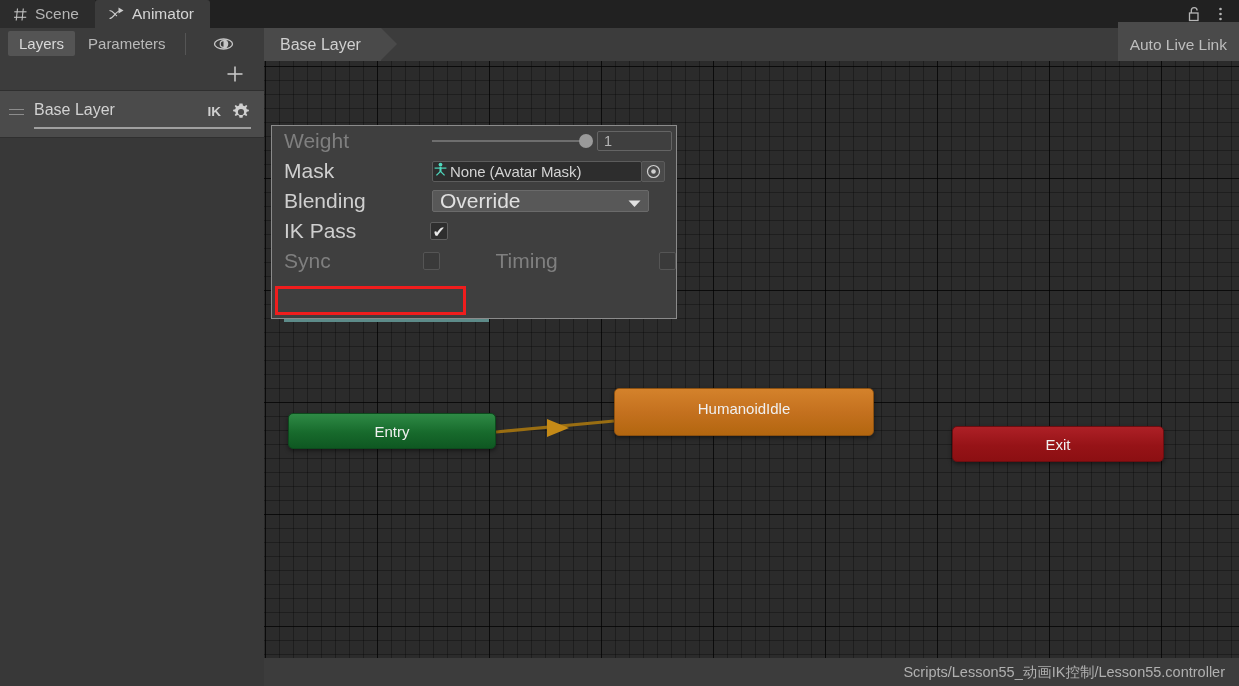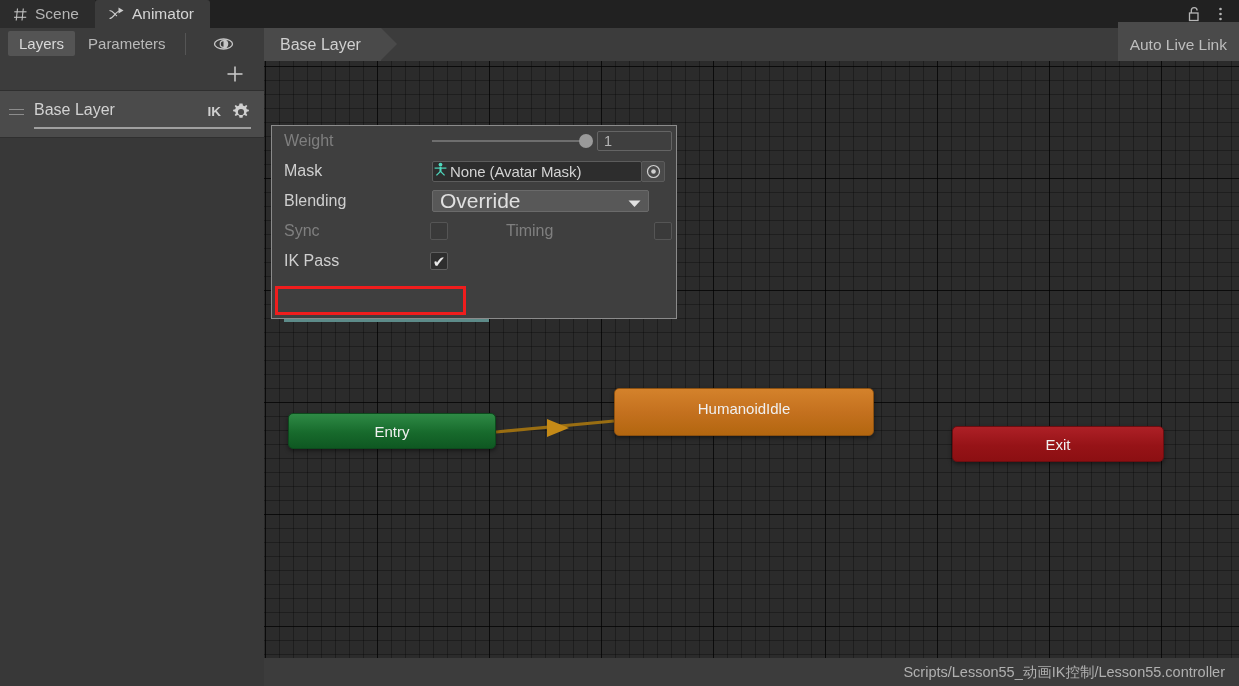--- a/index.html
+++ b/index.html
@@ -232,21 +232,21 @@
     z-index: 30;
   }
   .prow {
     position: relative;
     height: 30px;
     display: flex; align-items: center;
   }
   .plabel {
     width: 158px;
     padding-left: 12px;
-    font-size: 16px;
+    font-size: 21px;
     color: #cfcfcf;
   }
   .plabel.dim { color: #7f7f7f; }
 
   
   .slider-track {
     position: relative;
     width: 155px; height: 2px;
     background: #6e6e6e;
     margin-left: 2px;
@@ -517,34 +517,34 @@
             <span>Override</span>
             <span class="caret">
               <svg width="13" height="9" viewBox="0 0 13 9">
                 <polygon points="0.5,1.5 12.5,1.5 6.5,8" fill="#e2e2e2"></polygon>
               </svg>
             </span>
           </div>
         </div>
 
         <div class="prow">
+          <div class="plabel">IK Pass</div>
+          <div class="cbox">
+            <span class="cbox-mark">✔</span>
+          </div>
+        </div>
+
+        <div class="prow">
           <div class="plabel dim">Sync</div>
           <div class="cbox dim"></div>
           <div style="width:58px"></div>
           <div class="plabel dim" style="width:auto;padding-left:0">Timing</div>
           <div class="cbox dim" style="margin-left:101px"></div>
         </div>
 
-        <div class="prow">
-          <div class="plabel">IK Pass</div>
-          <div class="cbox">
-            <span class="cbox-mark">✔</span>
-          </div>
-        </div>
-
         <div class="redbox"></div>
       </div>
     </div>
 
     <div class="statusbar">
       <span>Scripts/Lesson55_动画IK控制/Lesson55.controller</span>
     </div>
   </div>
 </div>
 

